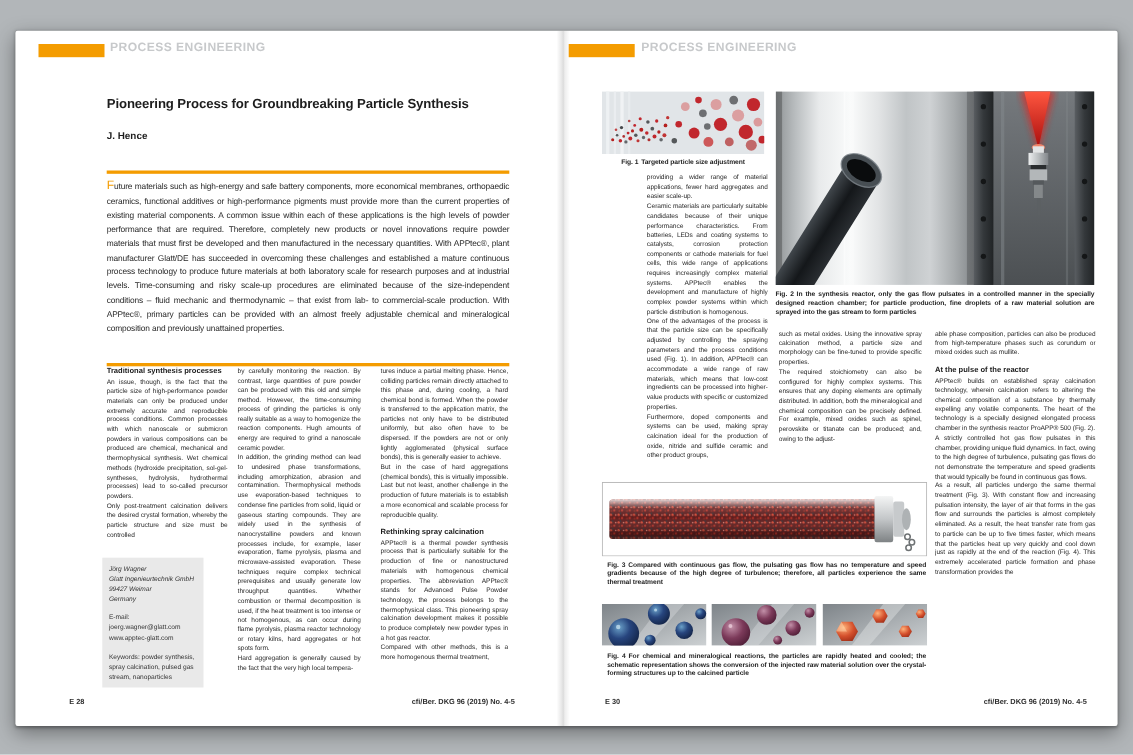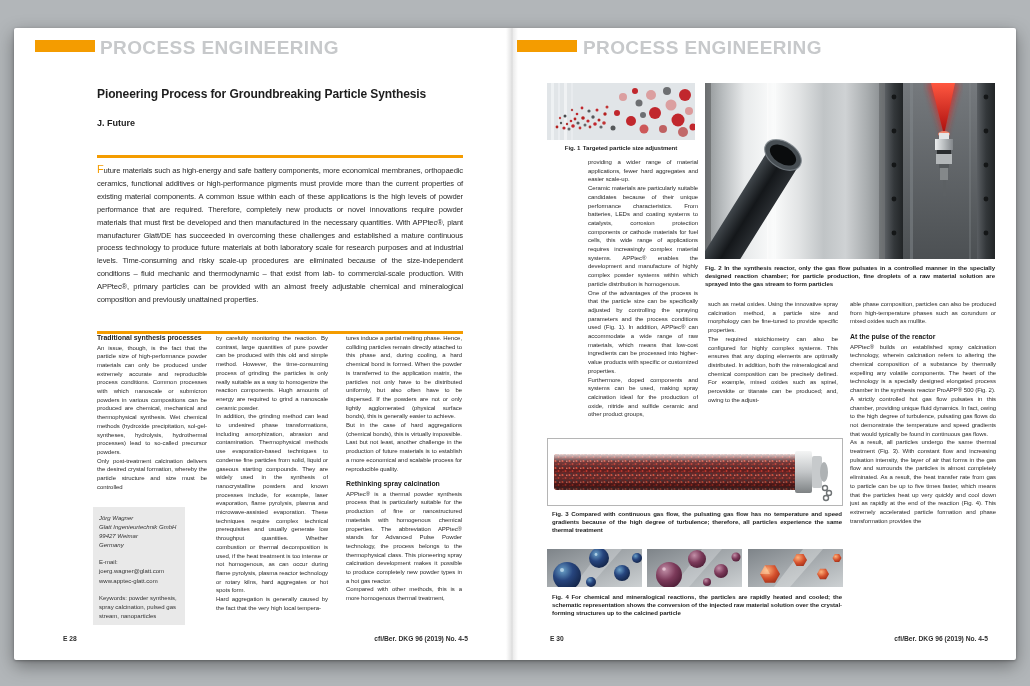--- a/index.html
+++ b/index.html
@@ -18,21 +18,21 @@
   .page { position: absolute; top: 0; height: 632px; }
   #page-left  { left: 0; width: 498px; }
   #page-right { left: 498px; width: 504px; }
   .fold {
     position: absolute; left: 492px; top: 0; width: 12px; height: 632px; z-index: 5;
     background: linear-gradient(90deg, rgba(0,0,0,0) 0%, rgba(0,0,0,.10) 42%, rgba(90,90,90,.22) 50%, rgba(0,0,0,.07) 62%, rgba(0,0,0,0) 100%);
     pointer-events: none;
   }
   .accent-bar { position: absolute; height: 12px; width: 60px; background: var(--accent, #F49C00); }
   .section-label {
-    position: absolute; font-size: 19px; font-weight: bold; color: #c7c9cb;
+    position: absolute; font-size: 11px; font-weight: bold; color: #c7c9cb;
     letter-spacing: .4px; white-space: nowrap;
   }
   .article-title { position: absolute; font-size: 12px; font-weight: bold; color: #1d1d1d; letter-spacing: -.1px; }
   .author-name  { position: absolute; font-size: 9px;  font-weight: bold; color: #1d1d1d; }
   .abstract-box {
     position: absolute; border-top: 3px solid var(--accent, #F49C00); border-bottom: 3px solid var(--accent, #F49C00);
     padding: 5px 0 24px 0;
   }
   .abstract {
     font-size: 7.6px; line-height: 12.9px; text-align: justify; letter-spacing: -.12px; color: #2a2a2a;
@@ -67,21 +67,21 @@
 </head>
 <body>
 
 <div class="spread">
 
   <div class="page" id="page-left">
     <div class="accent-bar" style="left:21px; top:12px;"></div>
     <div class="section-label" style="left:86px; top:9px;">PROCESS ENGINEERING</div>
 
     <div class="article-title" style="left:83px; top:59px; width:385px;">Pioneering Process for Groundbreaking Particle Synthesis</div>
-    <div class="author-name" style="left:83px; top:90px;">J. Future</div>
+    <div class="author-name" style="left:83px; top:90px;">J. Hence</div>
 
     <div class="abstract-box" style="left:83px; top:127px; width:366px;">
       <div class="abstract">Future materials such as high-energy and safe battery components, more economical membranes, orthopaedic ceramics, functional additives or high-performance pigments must provide more than the current properties of existing material components. A common issue within each of these applications is the high levels of powder performance that are required. Therefore, completely new products or novel innovations require powder materials that must first be developed and then manufactured in the necessary quantities. With APPtec®, plant manufacturer Glatt/DE has succeeded in overcoming these challenges and established a mature continuous process technology to produce future materials at both laboratory scale for research purposes and at industrial levels. Time-consuming and risky scale-up procedures are eliminated because of the size-independent conditions – fluid mechanic and thermodynamic – that exist from lab- to commercial-scale production. With APPtec®, primary particles can be provided with an almost freely adjustable chemical and mineralogical composition and previously unattained properties.</div>
     </div>
 
     <div class="col" style="left:83px; top:306px; width:110px; max-height:170px;">
       <div class="col-heading">Traditional synthesis processes</div>
       <p>An issue, though, is the fact that the particle size of high-performance powder materials can only be produced under extremely accurate and reproducible process conditions. Common processes with which nanoscale or submicron powders in various compositions can be produced are chemical, mechanical and thermophysical synthesis. Wet chemical methods (hydroxide precipitation, sol-gel-syntheses, hydrolysis, hydrothermal processes) lead to so-called precursor powders.</p>
       <p>Only post-treatment calcination delivers the desired crystal formation, whereby the particle structure and size must be controlled</p>
     </div>

